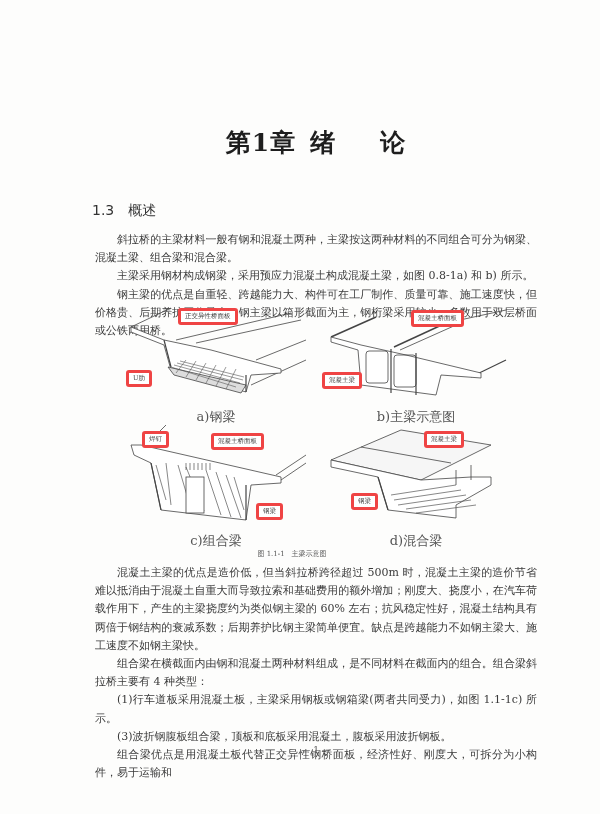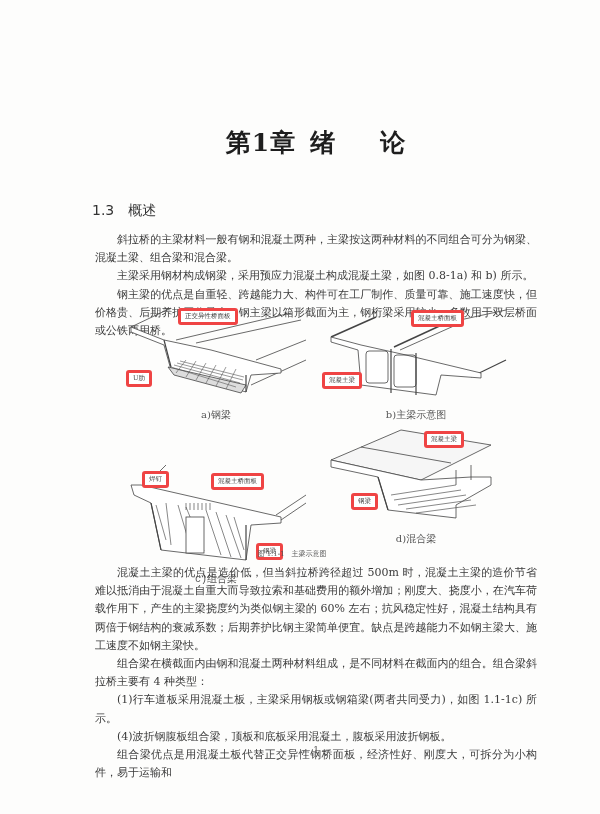--- a/index.html
+++ b/index.html
@@ -13,21 +13,21 @@
   .section-heading { position:absolute; top:202px; left:76px; font-size:14px; color:#333;
          font-family:"DejaVu Sans", sans-serif; }
   .section-heading .num { margin-right:14px; }
   .para { position:absolute; left:79px; width:442px; font-size:11px; line-height:18.2px;
           color:#3a3a3a; text-align:justify; }
   .para p { margin:0; text-indent:2em; }
   .para p.item { text-indent:2em; }
   .figure { position:absolute; left:100px; top:305px; width:400px; height:255px; }
   .fig-cell { position:absolute; width:200px; }
   .fig-cell svg { display:block; }
-  .subcap { position:absolute; font-size:10px; color:#555; text-align:center; width:100px; }
+  .subcap { position:absolute; font-size:13px; color:#555; text-align:center; width:100px; }
   .figcap { position:absolute; top:549px; left:0; width:552px; text-align:center; font-size:7px; color:#555; }
   .callout { position:absolute; font-size:6.5px; color:#444; background:#fff; border:3px solid #ef4444;
              border-radius:3px; padding:1px 4px; white-space:nowrap; }
   .page-num { position:absolute; top:745px; left:0; width:600px; text-align:center; font-size:9px; color:#555; }
 </style>
 </head>
 <body>
 
 <div class="page">
 
@@ -91,21 +91,21 @@
           <rect x="78" y="50" width="22" height="32" rx="3"></rect>
           <line x1="75" y1="44" x2="75" y2="88" stroke-width="1.2"></line>
           <line x1="100" y1="48" x2="100" y2="90" stroke-width="1.2"></line>
         </g>
       </svg>
       <span class="callout" style="left:95px;top:5px;">混凝土桥面板</span>
       <span class="callout" style="left:6px;top:67px;">混凝土梁</span>
       <div class="subcap" style="left:50px;top:103px;">b)主梁示意图</div>
     </div>
 
-    <div class="fig-cell" style="left:0;top:120px;height:125px;margin-top:40px;">
+    <div class="fig-cell" style="left:0;top:120px;height:125px;">
       <svg width="200" height="100" viewBox="0 0 200 100">
         <g stroke="#444" stroke-width="0.8" fill="none">
           <line x1="40" y1="10" x2="50" y2="0"></line>
           <line x1="160" y1="50" x2="190" y2="30"></line>
           <line x1="165" y1="55" x2="190" y2="38"></line>
           <polygon points="15,20 18,30 35,38 45,85 130,95 135,60 165,58 165,52 25,20" fill="#fff"></polygon>
           <g stroke="#555" stroke-width="0.7">
             <line x1="40" y1="40" x2="50" y2="75"></line>
               <line x1="50" y1="38" x2="55" y2="80"></line>
             <line x1="62" y1="40" x2="75" y2="84"></line>
@@ -125,21 +125,21 @@
               <line x1="90" y1="38" x2="90" y2="45"></line>
             <line x1="94" y1="38" x2="94" y2="45"></line>
           </g>
           <line x1="35" y1="38" x2="45" y2="85" stroke-width="1.2"></line>
           <line x1="130" y1="60" x2="130" y2="95" stroke-width="1.2"></line>
         </g>
       </svg>
       <span class="callout" style="left:26px;top:6px;">焊钉</span>
       <span class="callout" style="left:95px;top:8px;">混凝土桥面板</span>
       <span class="callout" style="left:140px;top:78px;">钢梁</span>
-      <div class="subcap" style="left:50px;top:107px;font-family:Liberation Mono, monospace;">c)组合梁</div>
+      <div class="subcap" style="left:50px;top:107px;">c)组合梁</div>
     </div>
 
     <div class="fig-cell" style="left:200px;top:120px;height:125px;">
       <svg width="200" height="100" viewBox="0 0 200 100">
         <g stroke="#444" stroke-width="0.8" fill="none">
           <polygon points="15,35 85,5 175,20 105,55" fill="#f6f6f6"></polygon>
           <line x1="45" y1="22" x2="135" y2="38"></line>
           <polygon points="15,35 15,42 62,52 72,85 140,93 140,80 175,60 175,52 155,52 105,55" fill="#fff"></polygon>
           <g stroke="#555" stroke-width="0.7">
             <line x1="75" y1="70" x2="140" y2="60"></line>
@@ -158,18 +158,18 @@
       <div class="subcap" style="left:50px;top:107px;">d)混合梁</div>
     </div>
   </div>
 
   <div class="figcap">图 1.1-1　主梁示意图</div>
 
   <div class="para" style="top:564px;">
     <p>混凝土主梁的优点是造价低，但当斜拉桥跨径超过 500m 时，混凝土主梁的造价节省难以抵消由于混凝土自重大而导致拉索和基础费用的额外增加；刚度大、挠度小，在汽车荷载作用下，产生的主梁挠度约为类似钢主梁的 60% 左右；抗风稳定性好，混凝土结构具有两倍于钢结构的衰减系数；后期养护比钢主梁简单便宜。缺点是跨越能力不如钢主梁大、施工速度不如钢主梁快。</p>
     <p>组合梁在横截面内由钢和混凝土两种材料组成，是不同材料在截面内的组合。组合梁斜拉桥主要有 4 种类型：</p>
     <p class="item">(1)行车道板采用混凝土板，主梁采用钢板或钢箱梁(两者共同受力)，如图 1.1-1c) 所示。</p>
-    <p class="item">(4)波折钢腹板组合梁，顶板和底板采用混凝土，腹板采用波折钢板。</p>
+    <p class="item">(3)波折钢腹板组合梁，顶板和底板采用混凝土，腹板采用波折钢板。</p>
     <p>组合梁优点是用混凝土板代替正交异性钢桥面板，经济性好、刚度大，可拆分为小构件，易于运输和</p>
   </div>
 
   <div class="page-num">— 1 —</div>
 </div>
 
 </body></html>

